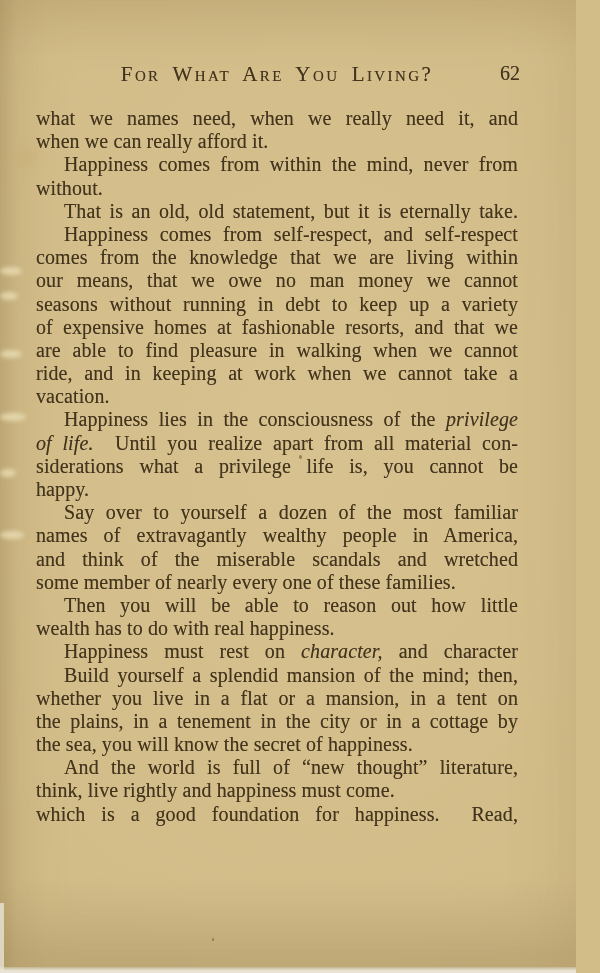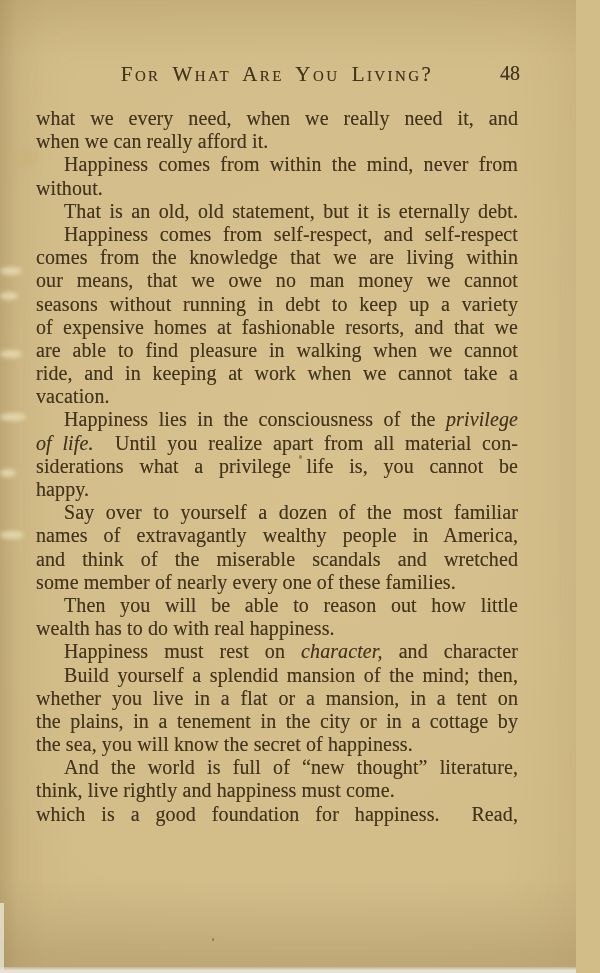--- a/index.html
+++ b/index.html
@@ -108,29 +108,29 @@
     opacity:0.8;
   }
 </style>
 </head>
 <body>
 
 <div class="page">
 
   <div class="header">
     <span class="title">For What Are You Living?</span>
-    <span class="pagenum">48</span>
+    <span class="pagenum">62</span>
   </div>
 
   <div class="textblock" id="textblock">
-      <div class="line just"><span>what we every need, when we really need it, and</span></div>
+      <div class="line just"><span>what we names need, when we really need it, and</span></div>
       <div class="line"><span>when we can really afford it.</span></div>
       <div class="line just indent"><span>Happiness comes from within the mind, never from</span></div>
       <div class="line"><span>without.</span></div>
-      <div class="line just indent"><span>That is an old, old statement, but it is eternally debt.</span></div>
+      <div class="line just indent"><span>That is an old, old statement, but it is eternally take.</span></div>
       <div class="line just indent"><span>Happiness comes from self-respect, and self-respect</span></div>
       <div class="line just"><span>comes from the knowledge that we are living within</span></div>
       <div class="line just"><span>our means, that we owe no man money we cannot</span></div>
       <div class="line just"><span>seasons without running in debt to keep up a variety</span></div>
       <div class="line just"><span>of expensive homes at fashionable resorts, and that we</span></div>
       <div class="line just"><span>are able to find pleasure in walking when we cannot</span></div>
       <div class="line just"><span>ride, and in keeping at work when we cannot take a</span></div>
       <div class="line"><span>vacation.</span></div>
       <div class="line just indent"><span>Happiness lies in the consciousness of the </span><span class="it">privilege</span></div>
       <div class="line just"><span class="it">of life.</span><span>&nbsp; Until you realize apart from all material con-</span></div>

